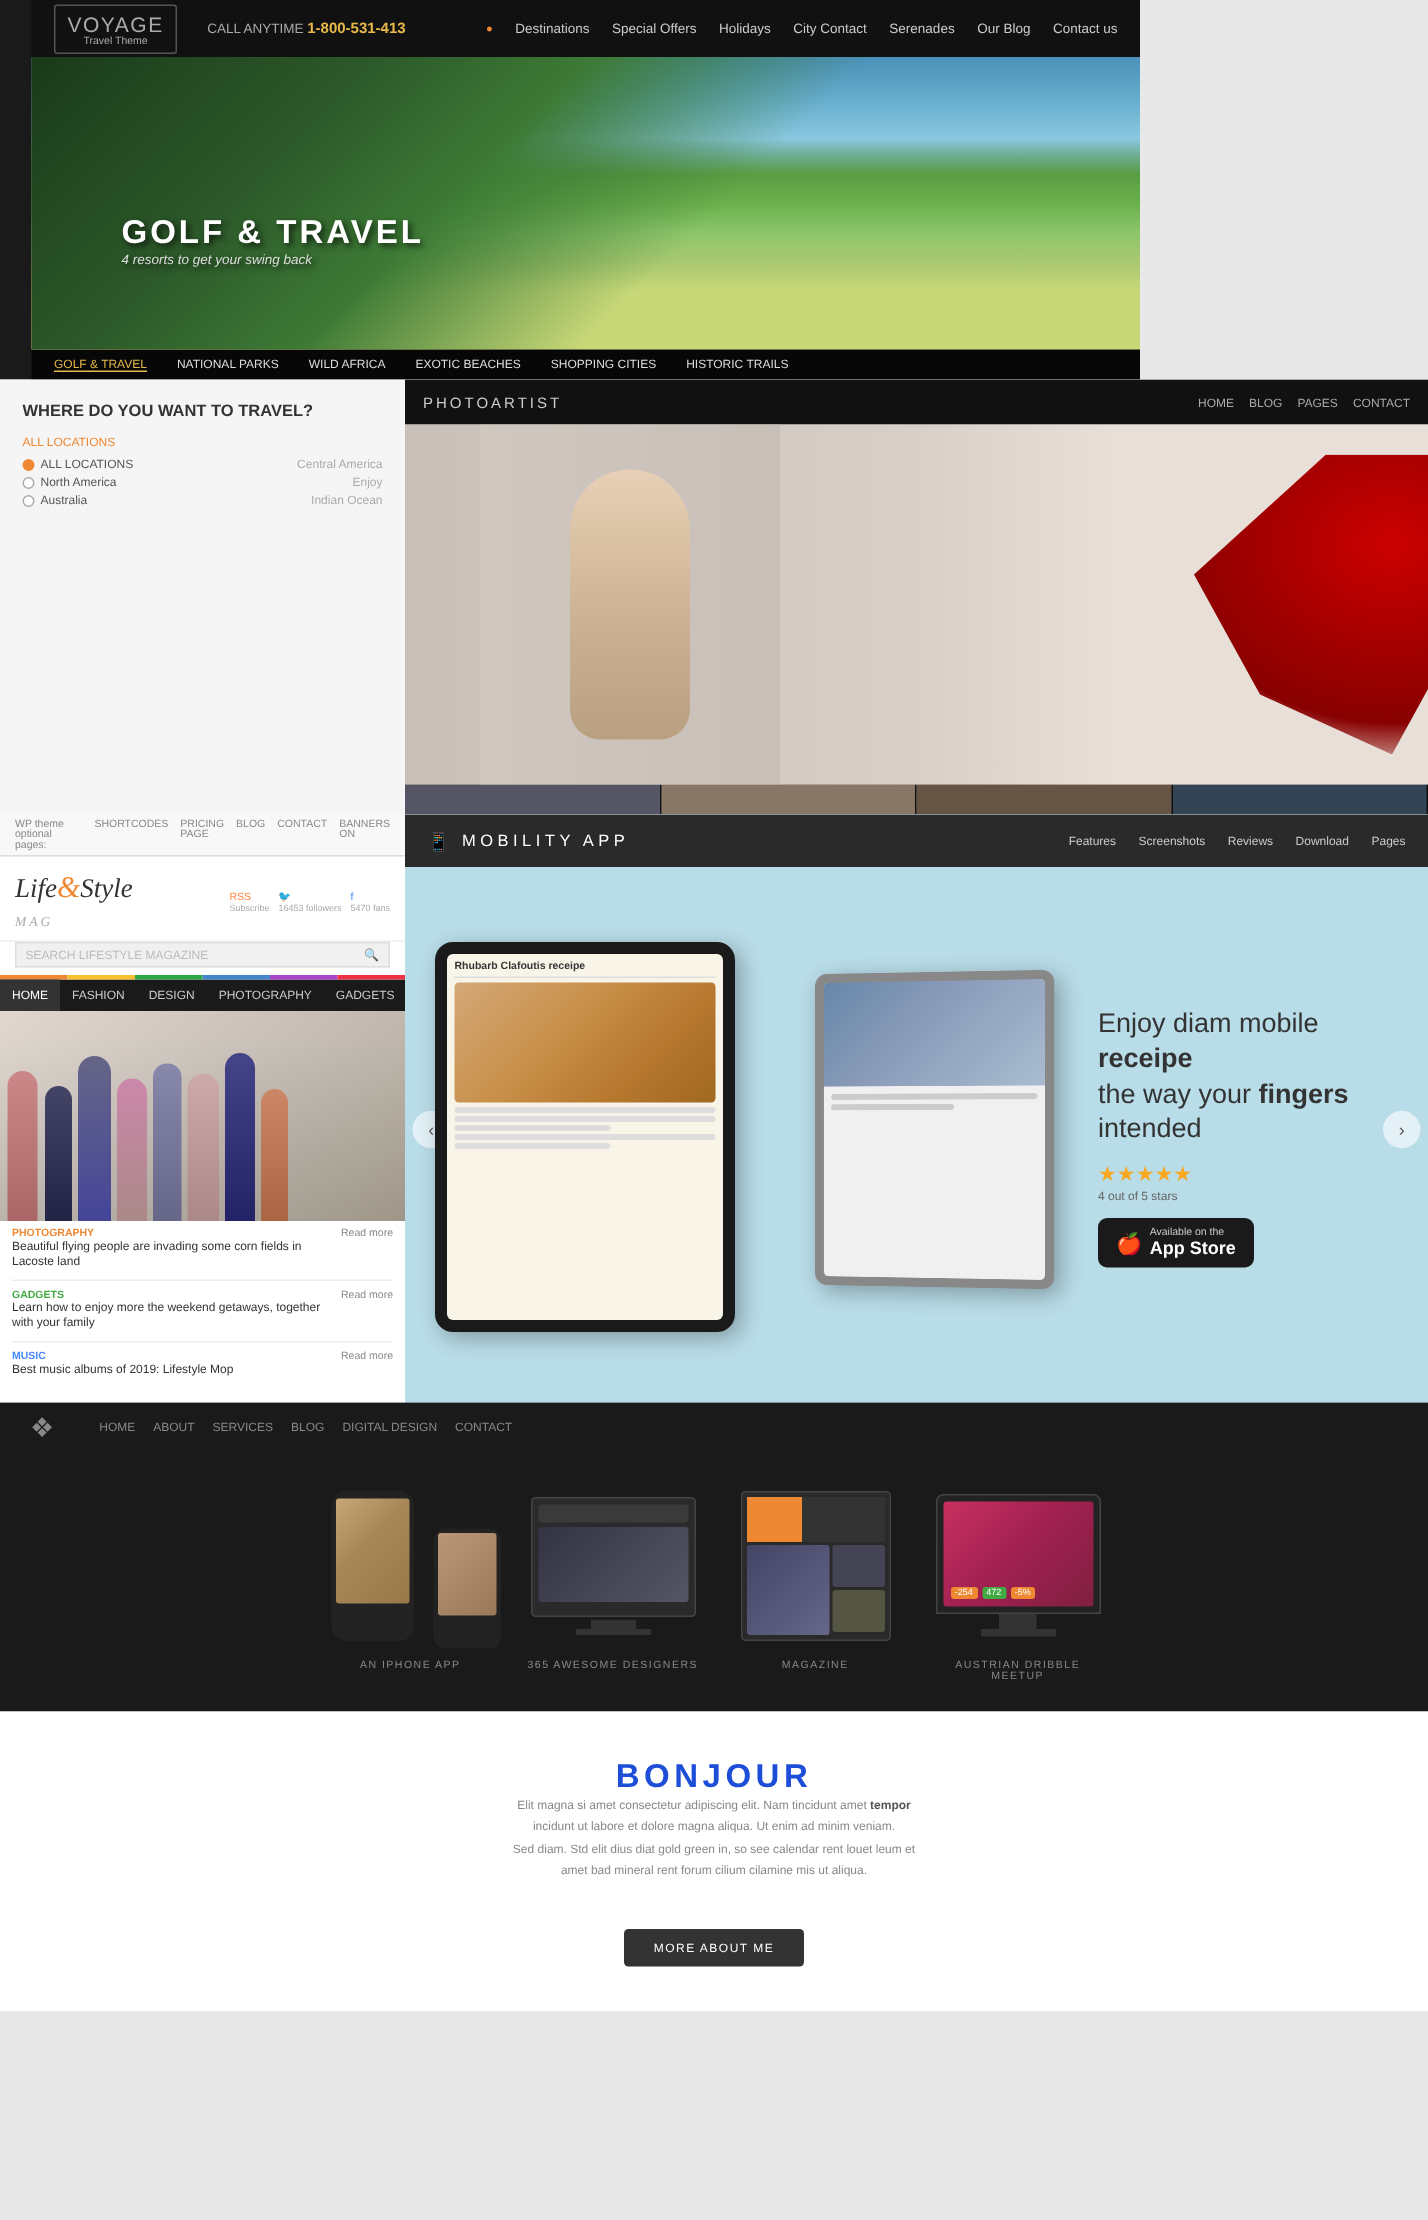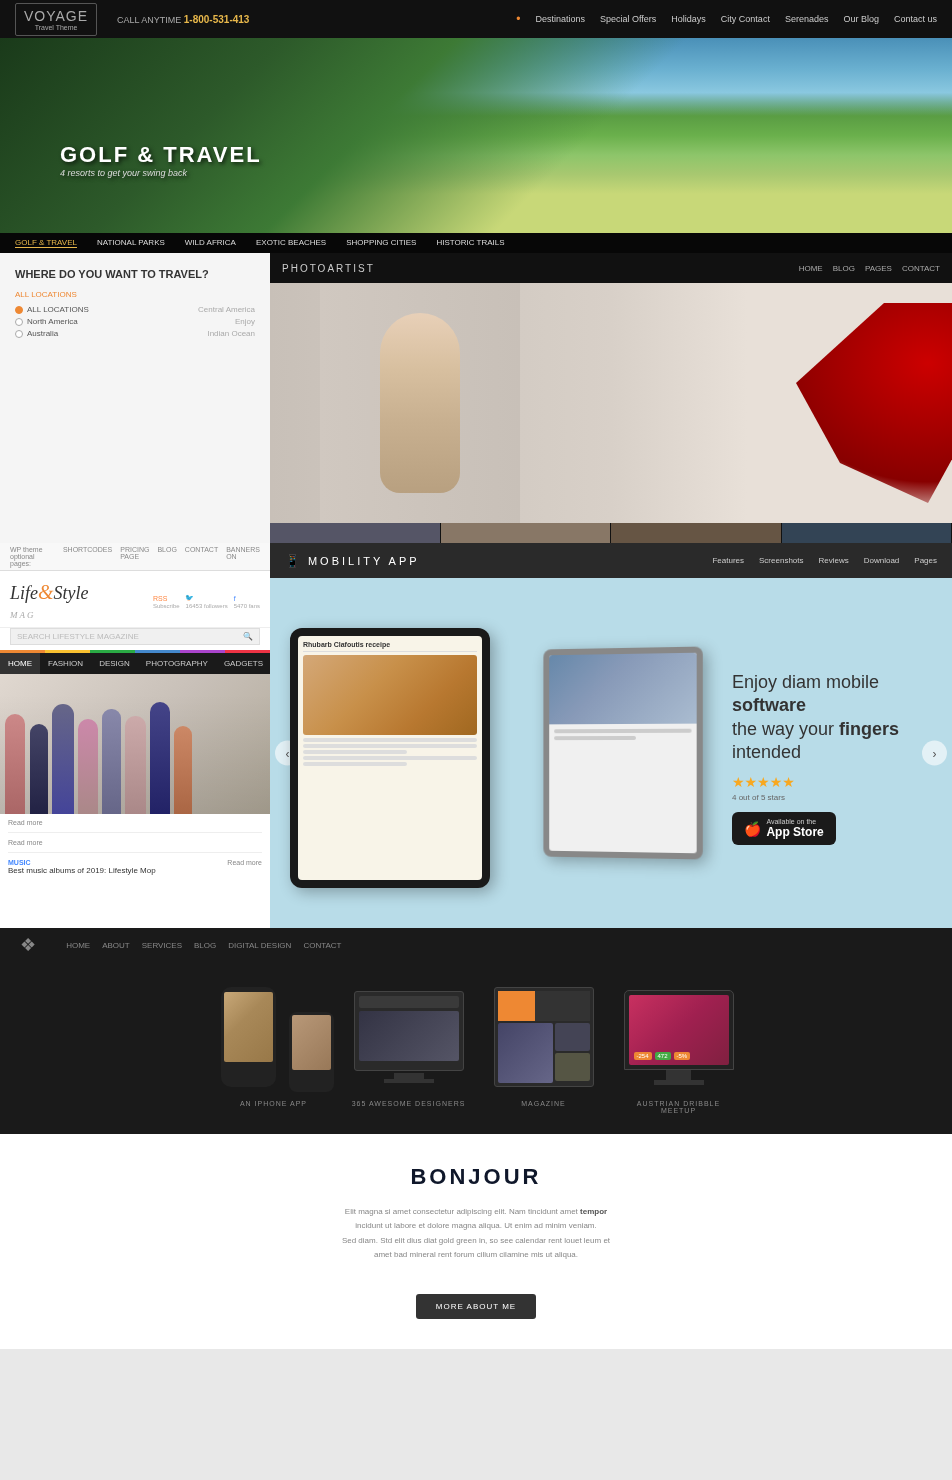--- a/index.html
+++ b/index.html
@@ -5,23 +5,24 @@
     * { margin: 0; padding: 0; box-sizing: border-box; }
     body {
       width: 952px;
       background: #e8e8e8;
       font-family: Arial, sans-serif;
       overflow-x: hidden;
     }
 
     
     .voyage-section {
-      width: 952px;
+      width: 760px;
       background: #1a1a1a;
       position: relative;
+      padding-left: 21px;
     }
     .voyage-header {
       background: #111;
       display: flex;
       align-items: center;
       padding: 6px 15px;
       height: 38px;
     }
     .voyage-logo {
       color: white;
@@ -582,24 +583,23 @@
     
     .bonjour-section {
       width: 952px;
       background: white;
       padding: 30px 20px;
       text-align: center;
     }
     .bonjour-title {
       font-size: 22px;
       font-weight: bold;
-      color: #0f172a;
+      color: #1d4ed8;
       letter-spacing: 3px;
       text-transform: uppercase;
-      margin-bottom: 15px;
     }
     .bonjour-text {
       font-size: 8px;
       color: #888;
       line-height: 1.8;
       max-width: 500px;
       margin: 0 auto 31px;
     }
     .bonjour-text strong { color: #555; }
     .more-about-btn {
@@ -769,23 +769,31 @@
         <div class="person" style="height:110px;background:linear-gradient(to bottom,#668,#449);width:22px;border-radius:11px 11px 0 0;margin-left:2px"></div>
         <div class="person" style="height:95px;background:linear-gradient(to bottom,#c8a,#a88);width:20px;border-radius:10px 10px 0 0;margin-left:2px"></div>
         <div class="person" style="height:105px;background:linear-gradient(to bottom,#88a,#668);width:19px;border-radius:9px 9px 0 0;margin-left:2px"></div>
         <div class="person" style="height:98px;background:linear-gradient(to bottom,#caa,#a88);width:21px;border-radius:10px 10px 0 0;margin-left:2px"></div>
         <div class="person" style="height:112px;background:linear-gradient(to bottom,#448,#226);width:20px;border-radius:10px 10px 0 0;margin-left:2px"></div>
         <div class="person" style="height:88px;background:linear-gradient(to bottom,#c86,#a64);width:18px;border-radius:9px 9px 0 0;margin-left:2px"></div>
       </div>
     </div>
     <div class="lifestyle-posts-preview">
       <div class="lifestyle-post-item">
+        <div style="flex:1">
+          <div class="post-cat-badge">PHOTOGRAPHY</div>
+          <div class="post-title-small">Beautiful flying people are invading some corn fields in Lacoste land</div>
+        </div>
         <div class="read-more">Read more</div>
       </div>
       <div class="lifestyle-post-item">
+        <div style="flex:1">
+          <div class="post-cat-badge" style="color:#4a4">GADGETS</div>
+          <div class="post-title-small">Learn how to enjoy more the weekend getaways, together with your family</div>
+        </div>
         <div class="read-more">Read more</div>
       </div>
       <div class="lifestyle-post-item" style="border-bottom:none">
         <div style="flex:1">
           <div class="post-cat-badge" style="color:#48f">MUSIC</div>
           <div class="post-title-small">Best music albums of 2019: Lifestyle Mop</div>
         </div>
         <div class="read-more">Read more</div>
       </div>
     </div>
@@ -828,21 +836,21 @@
             <div class="tablet-small-img"></div>
             <div style="padding:5px">
               <div class="text-line" style="margin-bottom:3px;background:#ccc"></div>
               <div class="text-line short" style="background:#ccc"></div>
             </div>
           </div>
         </div>
       </div>
       <div class="mobility-text-area">
         <div class="mobility-headline">
-          <span>Enjoy diam mobile</span> <strong>software</strong><br>
+          <span>Enjoy diam mobile</span> <strong>receipe</strong><br>
           <span>the way your</span> <strong>fingers</strong><br>
           <span>intended</span>
         </div>
         <div class="mobility-stars">★★★★★</div>
         <div class="mobility-rating-text">4 out of 5 stars</div>
         <div class="appstore-btn">
           <span class="appstore-icon">🍎</span>
           <div>
             <div style="font-size:7px;color:#ccc">Available on the</div>
             <div style="font-size:12px;font-weight:bold">App Store</div>

